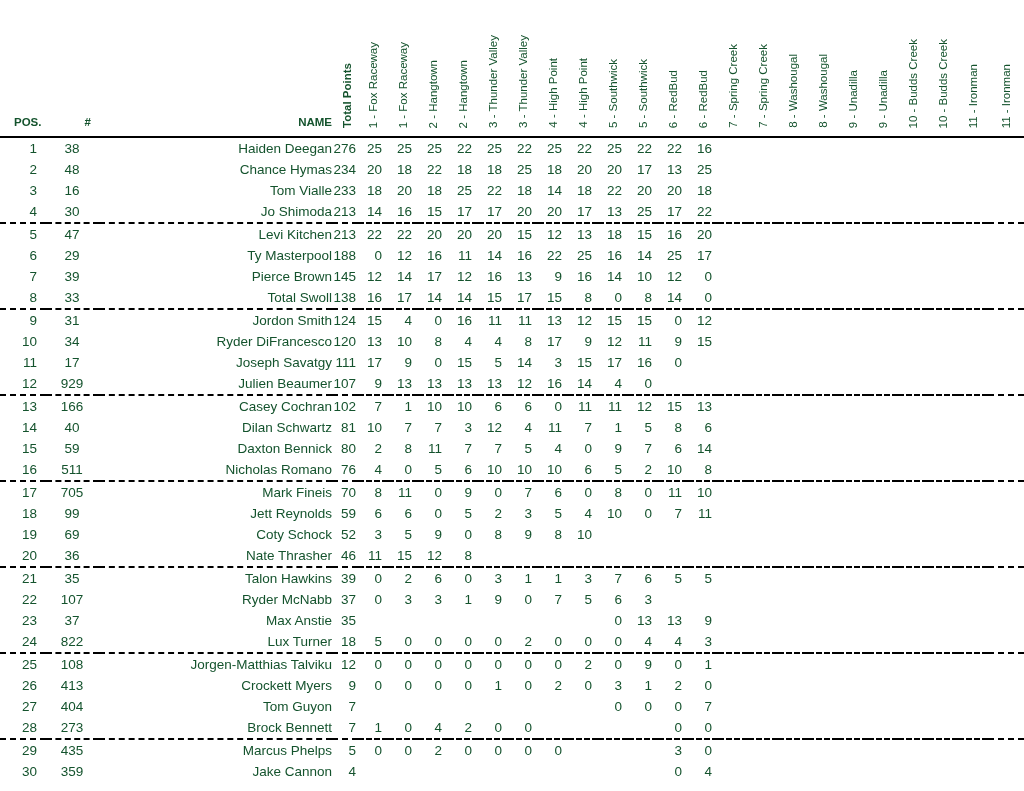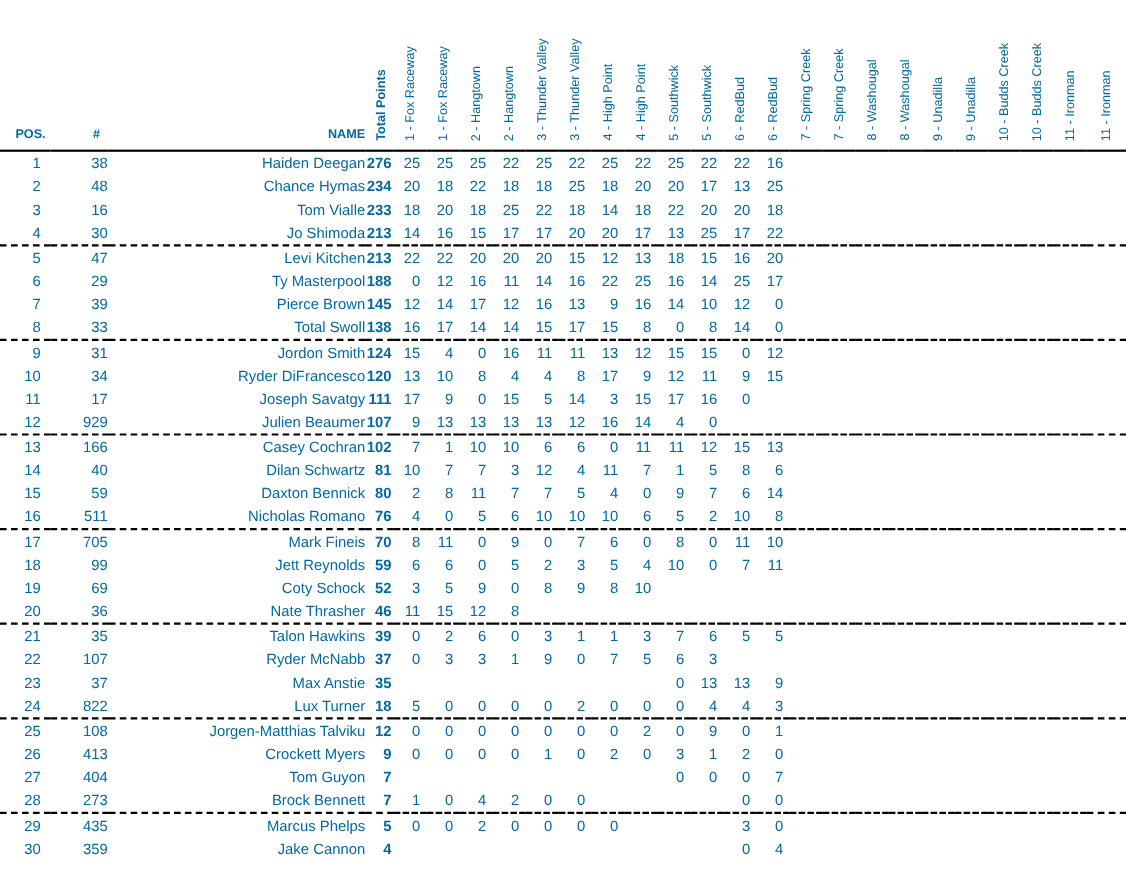--- a/index.html
+++ b/index.html
@@ -8,21 +8,21 @@
     background: #ffffff;
     width: 1024px;
     height: 791px;
     overflow: hidden;
   }
   table {
     border-collapse: collapse;
     table-layout: fixed;
     width: 1024px;
     font-family: "Liberation Sans", sans-serif;
-    color: #0369a1;
+    color: #14532d;
   }
   thead th {
     vertical-align: bottom;
     border-bottom: 2.5px solid #000;
     height: 137px;
     box-sizing: border-box;
     padding: 0 0 8px 0;
     font-weight: bold;
   }
   th.th-pos  { text-align: left;  padding-left: 14px; font-size: 11.5px; }
@@ -43,23 +43,23 @@
   }
   td {
     height: 21px;
     line-height: 21px;
     font-size: 13.5px;
     padding: 0;
     white-space: nowrap;
     overflow: hidden;
   }
   td.pos   { text-align: right; padding-right: 9px; }
-  td.num   { text-align: right; padding-right: 1px; }
+  td.num   { text-align: center; padding-right: 1px; }
   td.name  { text-align: right;  padding-left: 12px; }
-  td.total { text-align: right; padding-right: 2px; font-weight: bold; }
+  td.total { text-align: right; padding-right: 2px; font-weight: normal; }
   td.score { text-align: right; padding-right: 6px; }
   tr.group-end td { border-bottom: 2px dashed #000; }
 </style>
 </head>
 <body>
 
 <table>
   <colgroup id="colgroup">
       <col style="width: 46px;">
       <col style="width: 53px;">

